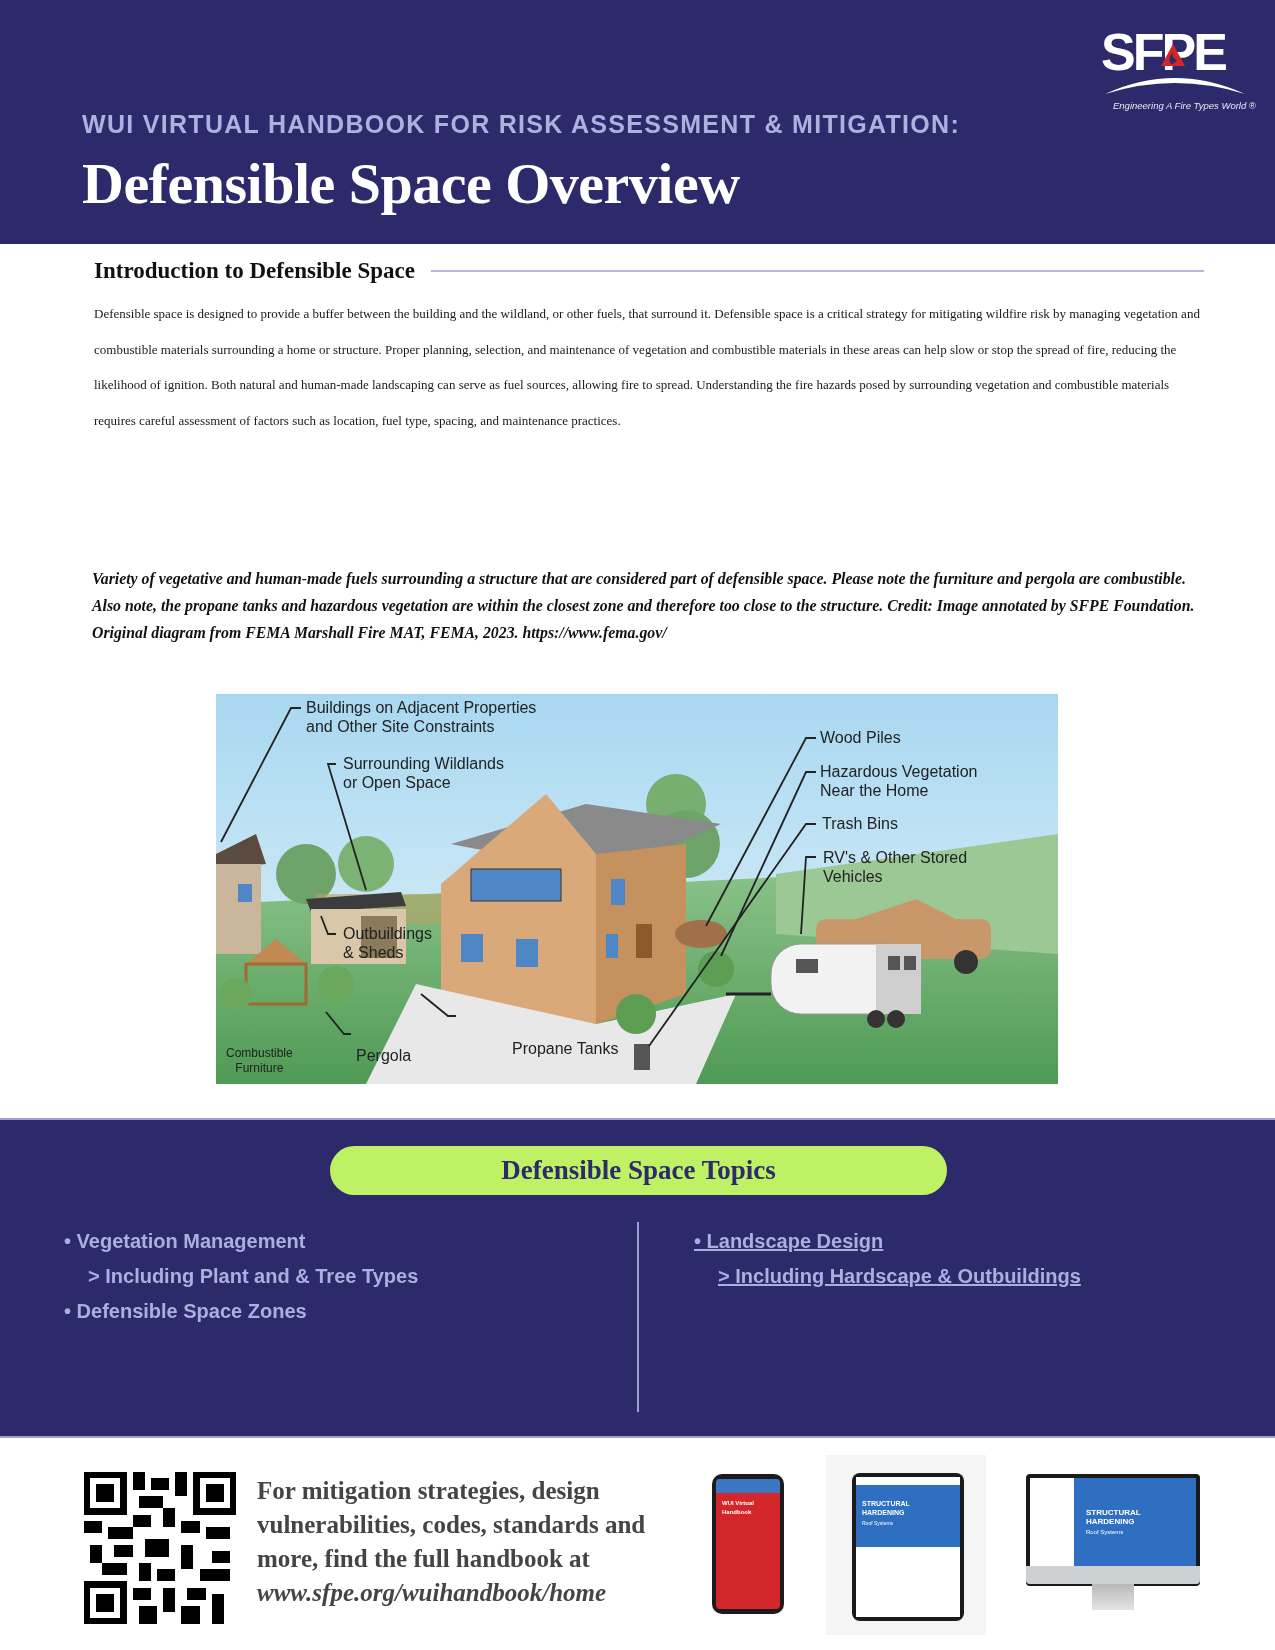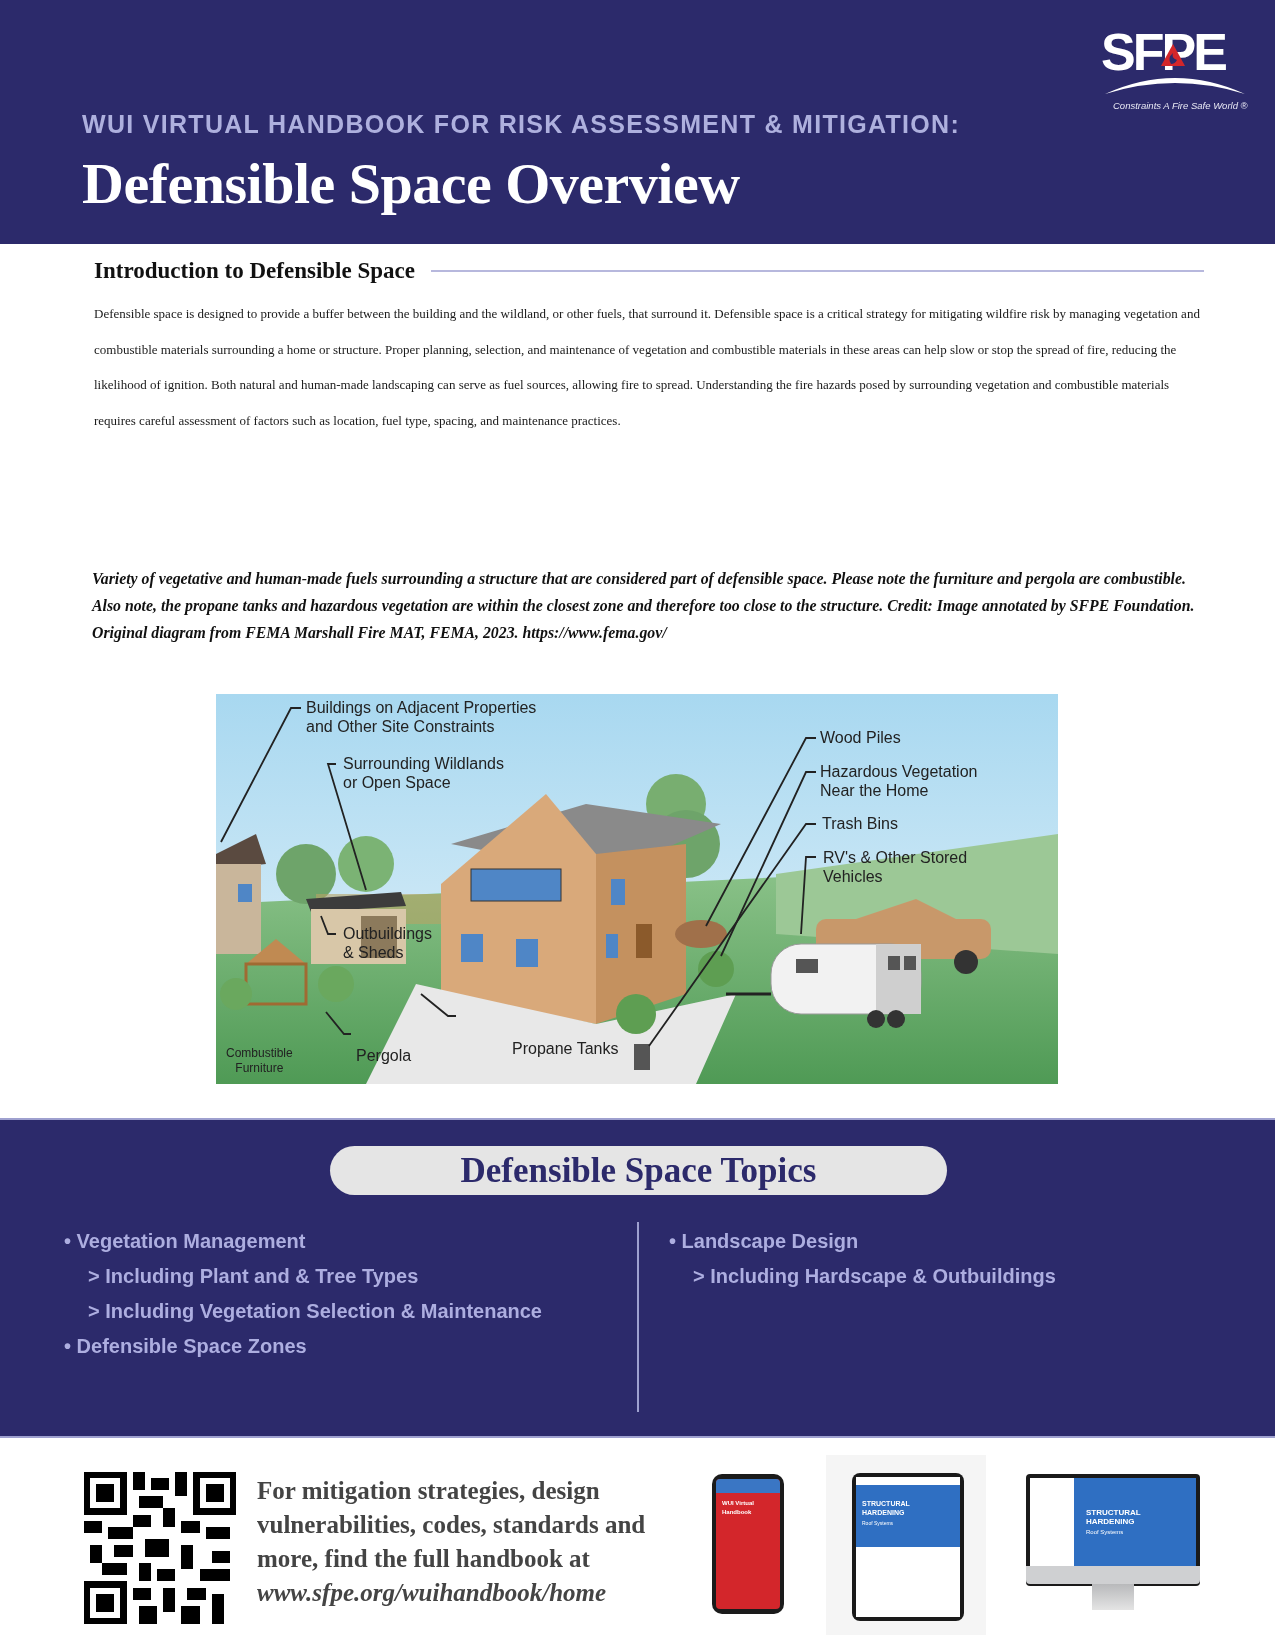--- a/index.html
+++ b/index.html
@@ -16,21 +16,21 @@
   .intro-rule { flex: 1; height: 2px; background: #b7b8dd; margin-left: 16px; }
   .intro-body { position: absolute; left: 94px; top: 296px; width: 1120px; font-size: 13px; line-height: 35.5px; color: #1a1a1a; }
 
   .caption { position: absolute; left: 92px; top: 565px; width: 1110px; font-style: italic; font-weight: bold; font-size: 15.8px; line-height: 27px; color: #111; }
 
   .illustration { position: absolute; left: 216px; top: 694px; width: 842px; height: 390px; overflow: hidden; }
   .illustration svg { width: 100%; height: 100%; display: block; }
   .ill-label { position: absolute; font-family: "Liberation Sans", sans-serif; font-size: 16px; line-height: 19px; color: #222; }
 
   .topics-band { position: absolute; left: 0; top: 1118px; width: 1275px; height: 320px; background: #2c2a6b; border-top: 2px solid #9ea0cf; border-bottom: 2px solid #9ea0cf; }
-  .topics-pill { position: absolute; left: 330px; top: 26px; width: 617px; height: 49px; border-radius: 25px; background: #e5e5e5; text-align: center; font-weight: bold; font-size: 35px; line-height: 49px; color: #2c2a6b; }
+  .topics-pill { position: absolute; left: 330px; top: 26px; width: 617px; height: 49px; border-radius: 25px; background: #bef264; text-align: center; font-weight: bold; font-size: 27px; line-height: 49px; color: #2c2a6b; }
   .topic-col { position: absolute; top: 104px; font-family: "Liberation Sans", sans-serif; font-weight: bold; font-size: 20px; color: #adaee0; }
   .topic-col .item { height: 35px; line-height: 35px; white-space: nowrap; }
   .topic-col .sub { padding-left: 24px; }
   .col-divider { position: absolute; left: 637px; top: 102px; width: 2px; height: 190px; background: #9ea0cf; }
 
   .qr { position: absolute; left: 84px; top: 1472px; width: 152px; height: 152px; background: #fff; }
   .cta { position: absolute; left: 257px; top: 1474px; width: 420px; font-weight: bold; font-size: 25px; line-height: 34px; color: #444; }
   .cta-url { font-style: italic; }
 
   .device { position: absolute; }
@@ -54,21 +54,21 @@
 <div class="header">
   <div class="kicker">WUI VIRTUAL HANDBOOK FOR RISK ASSESSMENT &amp; MITIGATION:</div>
   <div class="title">Defensible Space Overview</div>
   <div class="logo">
     <div class="logo-text">SFPE</div>
     <svg width="160" height="80" style="position:absolute;left:0;top:0" viewBox="0 0 160 80">
       <path d="M10 72 Q80 40 150 72 Q80 50 10 72Z" fill="#ffffff"></path>
       <polygon points="66,44 90,44 78,22" fill="#d3262b"></polygon>
       <path d="M76 42 Q72 36 78 31 Q76 36 82 38 Q80 42 76 42Z" fill="#2c2a6b"></path>
     </svg>
-    <div class="logo-tag">Constraints A Fire Safe World ®</div>
+    <div class="logo-tag">Engineering A Fire Types World ®</div>
   </div>
 </div>
 
 <div class="intro-heading-row">
   <div class="intro-heading">Introduction to Defensible Space</div>
   <div class="intro-rule"></div>
 </div>
 <div class="intro-body">Defensible space is designed to provide a buffer between the building and the wildland, or other fuels, that surround it. Defensible space is a critical strategy for mitigating wildfire risk by managing vegetation and combustible materials surrounding a home or structure. Proper planning, selection, and maintenance of vegetation and combustible materials in these areas can help slow or stop the spread of fire, reducing the likelihood of ignition. Both natural and human-made landscaping can serve as fuel sources, allowing fire to spread. Understanding the fire hazards posed by surrounding vegetation and combustible materials requires careful assessment of factors such as location, fuel type, spacing, and maintenance practices.</div>
 
 <div class="caption">Variety of vegetative and human-made fuels surrounding a structure that are considered part of defensible space.  Please note the furniture and pergola are combustible. Also note, the propane tanks and hazardous vegetation are within the closest zone and therefore too close to the structure. Credit: Image annotated by SFPE Foundation. Original diagram from FEMA Marshall Fire MAT, FEMA, 2023. https://www.fema.gov/</div>
@@ -168,25 +168,24 @@
   <div class="ill-label" style="left:606px;top:120px;">Trash Bins</div>
   <div class="ill-label" style="left:607px;top:154px;white-space:pre-line;">RV's &amp; Other Stored
 Vehicles</div>
 </div>
 
 <div class="topics-band">
   <div class="topics-pill">Defensible Space Topics</div>
   <div class="topic-col" style="left:64px;">
     <div class="item">• Vegetation Management</div>
     <div class="item sub">&gt;  Including Plant and &amp; Tree Types</div>
-    <div class="item sub">&gt; Including Vegetation Selection &amp; Maintenance</div>
     <div class="item">• Defensible Space Zones</div>
   </div>
   <div class="col-divider"></div>
-  <div class="topic-col" style="left:669px;">
+  <div class="topic-col" style="left:694px;text-decoration:underline;">
     <div class="item">• Landscape Design</div>
     <div class="item sub">&gt;  Including Hardscape &amp; Outbuildings</div>
   </div>
 </div>
 
 <svg class="qr" viewBox="0 0 25 25" shape-rendering="crispEdges">
   <rect width="25" height="25" fill="#fff"></rect>
   <g fill="#000">
     <rect x="0" y="0" width="7" height="7"></rect>
       <rect x="1" y="1" width="5" height="5" fill="#fff"></rect>

